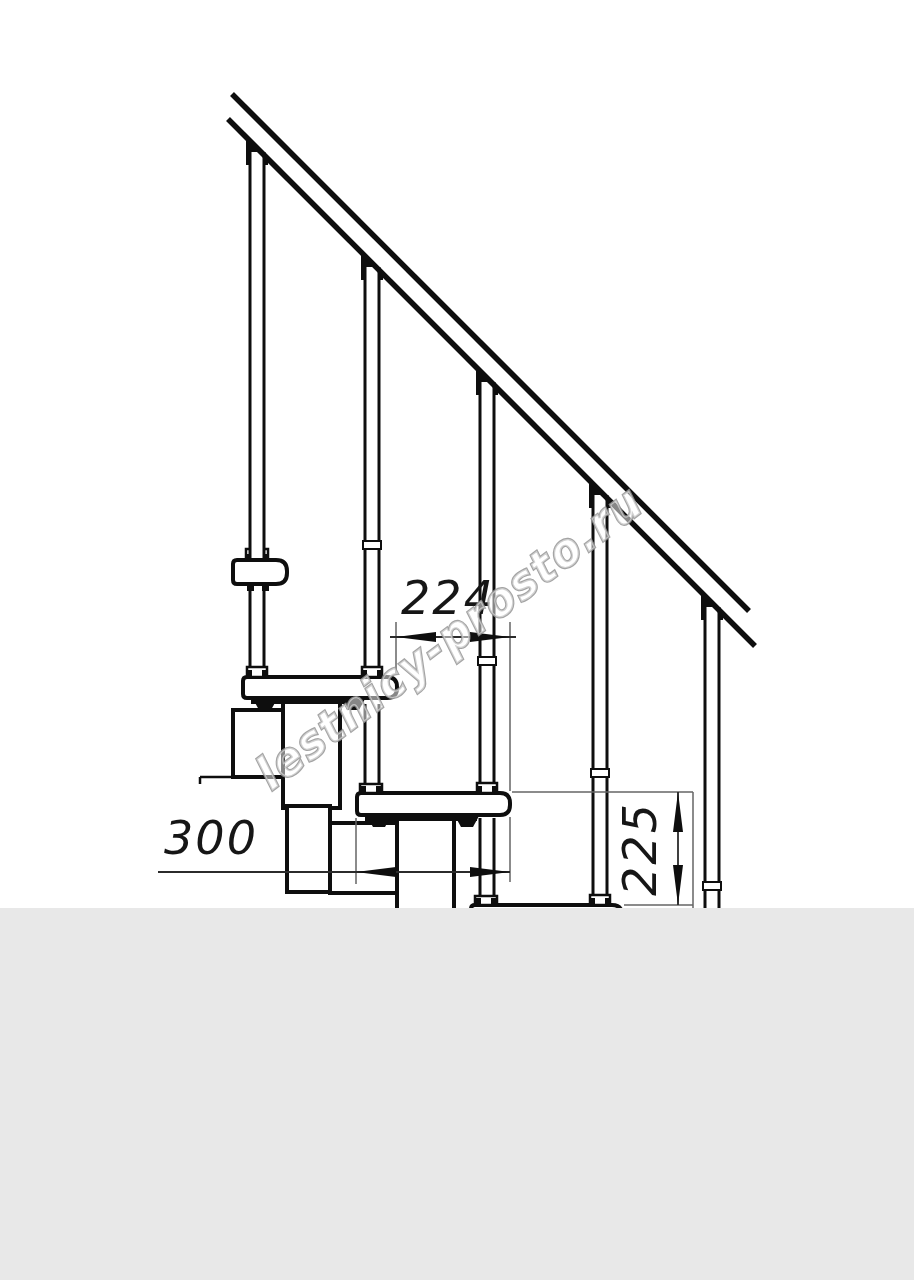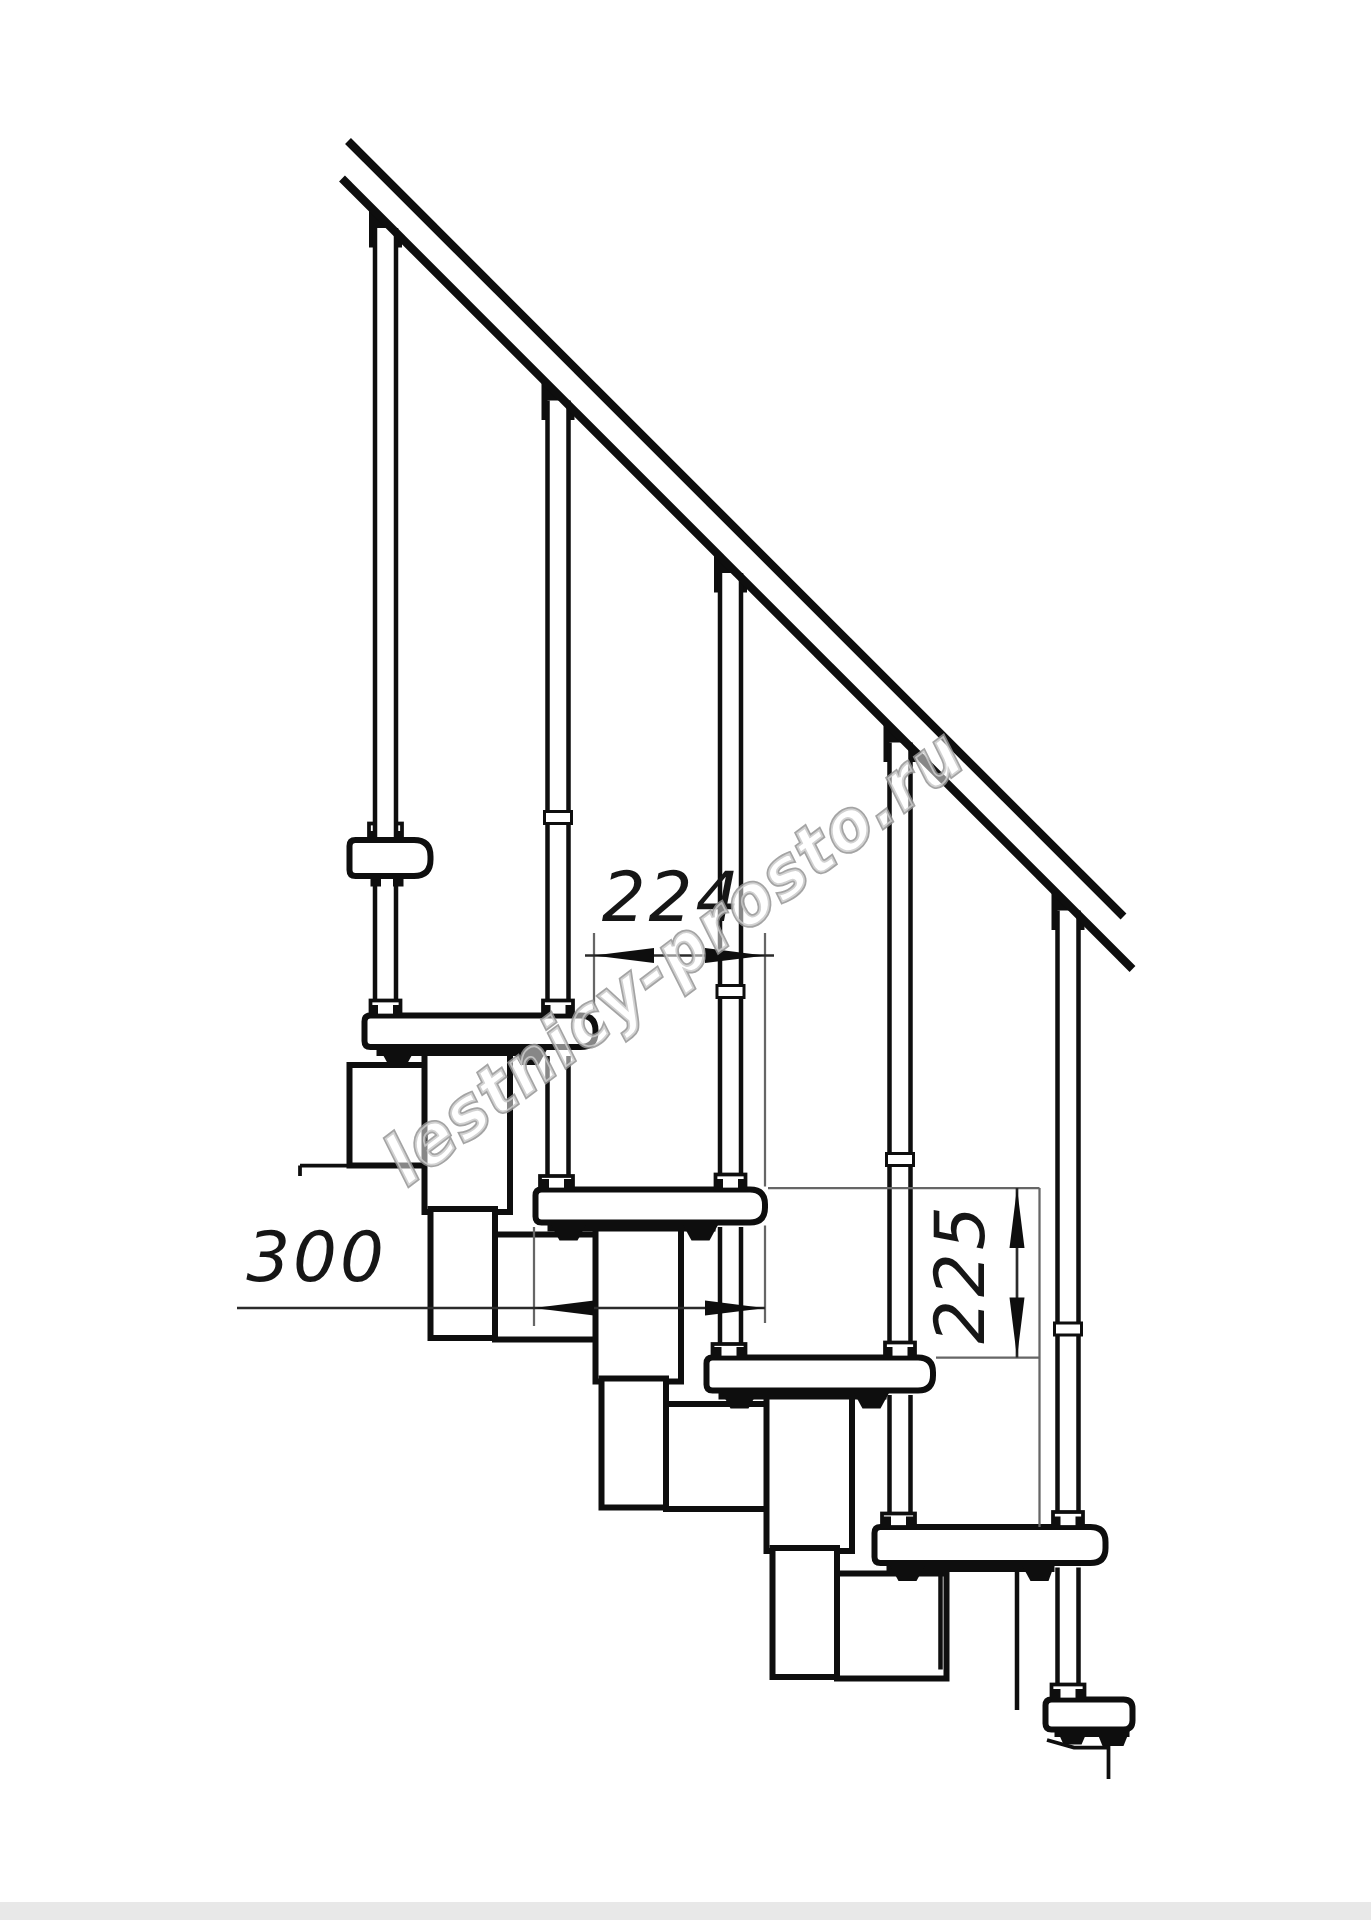--- a/index.html
+++ b/index.html
@@ -1,18 +1,18 @@
 <!DOCTYPE html>
 <html><head>
 <meta charset="utf-8">
 <style>
   html,body{margin:0;padding:0;background:#e8e8e8;}
   .stage{
     position:relative;
-    width:914px;height:1268px;
+    width:914px;height:908px;
     margin:0 auto;
     background:#ffffff;
     overflow:hidden;
     font-family:"DejaVu Sans", sans-serif;
   }
   svg{display:block;}
   .ink{stroke:#0e0e0e;fill:none;}
   .fillwhite{fill:#ffffff;stroke:#0e0e0e;}
   .dark{fill:#0e0e0e;stroke:none;}
   .dim-text{

